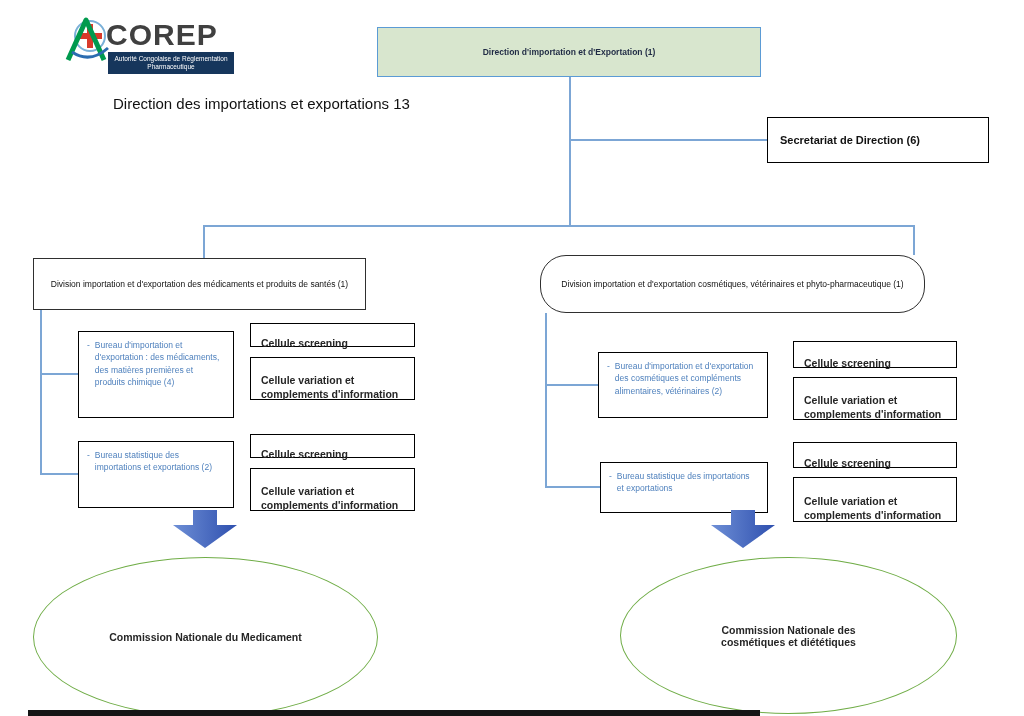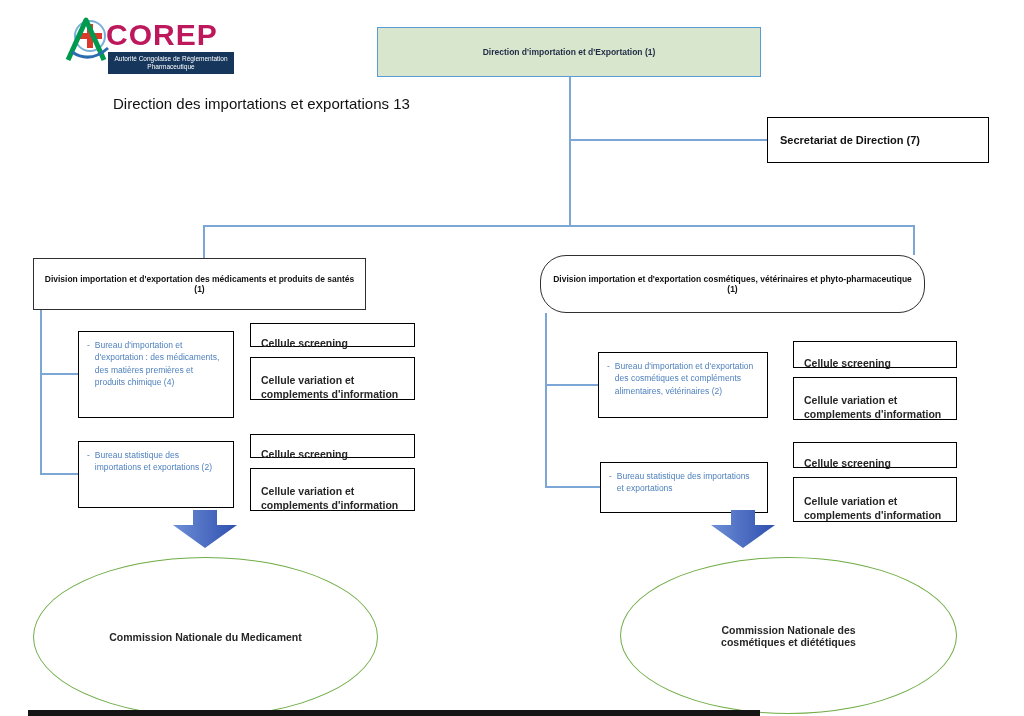--- a/index.html
+++ b/index.html
@@ -10,39 +10,39 @@
   .abs{position:absolute;box-sizing:border-box;}
   
   .line{position:absolute;background:#7ca6d5;}
   
   .box{position:absolute;box-sizing:border-box;border:1px solid #000;background:#fff;}
   .center{display:flex;align-items:center;justify-content:center;text-align:center;}
   .root-box{
     background:#d8e6ce;border:1px solid #5b9bd5;
     font-size:8.5px;font-weight:700;color:#1f2a44;padding:0 32px;
   }
-  .division-box{border:1px solid #2f2f2f;font-size:8.5px;font-weight:700;color:#111;padding:0 10px;text-align:center;}
+  .division-box{border:1px solid #2f2f2f;font-size:8.5px;font-weight:400;color:#111;padding:0 10px;text-align:center;}
   .secretariat-box{font-size:11px;font-weight:600;color:#111;display:flex;align-items:center;padding-left:12px;}
   .bureau-box{
     border:1px solid #000;color:#4f81bd;font-size:8.5px;line-height:1.45;
     padding:7px 8px 6px 8px;display:flex;
   }
   .bureau-box .dash{margin-right:5px;flex:0 0 auto;}
   .cell-box{
     border:1px solid #000;font-size:10.5px;font-weight:600;color:#262626;
     display:flex;align-items:center;padding:20px 8px 2px 10px;line-height:1.3;
   }
   .ellipse{
     position:absolute;box-sizing:border-box;border:1.6px solid #70ad47;border-radius:50%;
     background:#fff;display:flex;align-items:center;justify-content:center;text-align:center;
     font-size:10.5px;font-weight:600;color:#262626;
   }
   .ellipse .inner{max-width:230px;}
   
-  .logo-word{position:absolute;font-size:30px;font-weight:700;color:#be185d;letter-spacing:1px;font-family:"Liberation Sans",sans-serif;}
+  .logo-word{position:absolute;font-size:30px;font-weight:700;color:#404040;letter-spacing:1px;font-family:"Liberation Sans",sans-serif;}
   .logo-bar{
     position:absolute;background:#16365c;color:#fff;display:flex;flex-direction:column;
     align-items:center;justify-content:center;font-size:6.5px;line-height:1.25;text-align:center;
   }
   .page-title{position:absolute;font-size:15px;color:#111;margin-left:43px;}
   .bottom-bar{position:absolute;background:#151515;}
 </style>
 </head>
 <body>
 
@@ -74,21 +74,21 @@
   <div class="line" style="left:40px;top:310px;width:2px;height:165px;"></div>
   <div class="line" style="left:40px;top:373px;width:38px;height:2px;"></div>
   <div class="line" style="left:40px;top:473px;width:38px;height:2px;"></div>
 
   <div class="line" style="left:545px;top:313px;width:2px;height:175px;"></div>
   <div class="line" style="left:545px;top:384px;width:53px;height:2px;"></div>
   <div class="line" style="left:545px;top:486px;width:55px;height:2px;"></div>
 
   <div class="box root-box center" style="left:377px;top:27px;width:384px;height:50px;">Direction d'importation et d'Exportation (1)</div>
 
-  <div class="box secretariat-box" style="left:767px;top:117px;width:222px;height:46px;">Secretariat de Direction (7)</div>
+  <div class="box secretariat-box" style="left:767px;top:117px;width:222px;height:46px;">Secretariat de Direction (6)</div>
 
   <div class="box division-box center" style="left:33px;top:258px;width:333px;height:52px;">Division importation et d'exportation des médicaments et produits de santés (1)</div>
 
   <div class="box division-box center" style="left:540px;top:255px;width:385px;height:58px;border-radius:26px;">Division importation et d'exportation cosmétiques, vétérinaires et phyto-pharmaceutique (1)</div>
 
   <div class="box bureau-box" style="left:78px;top:331px;width:156px;height:87px;">
     <span class="dash">-</span>
     <span>Bureau d'importation et d'exportation : des médicaments, des matières premières et produits chimique (4)</span>
   </div>
   <div class="box cell-box" style="left:250px;top:323px;width:165px;height:24px;">Cellule screening</div>

